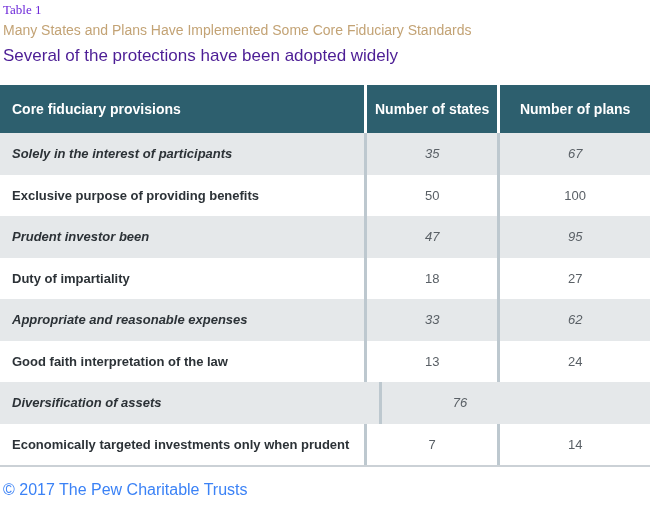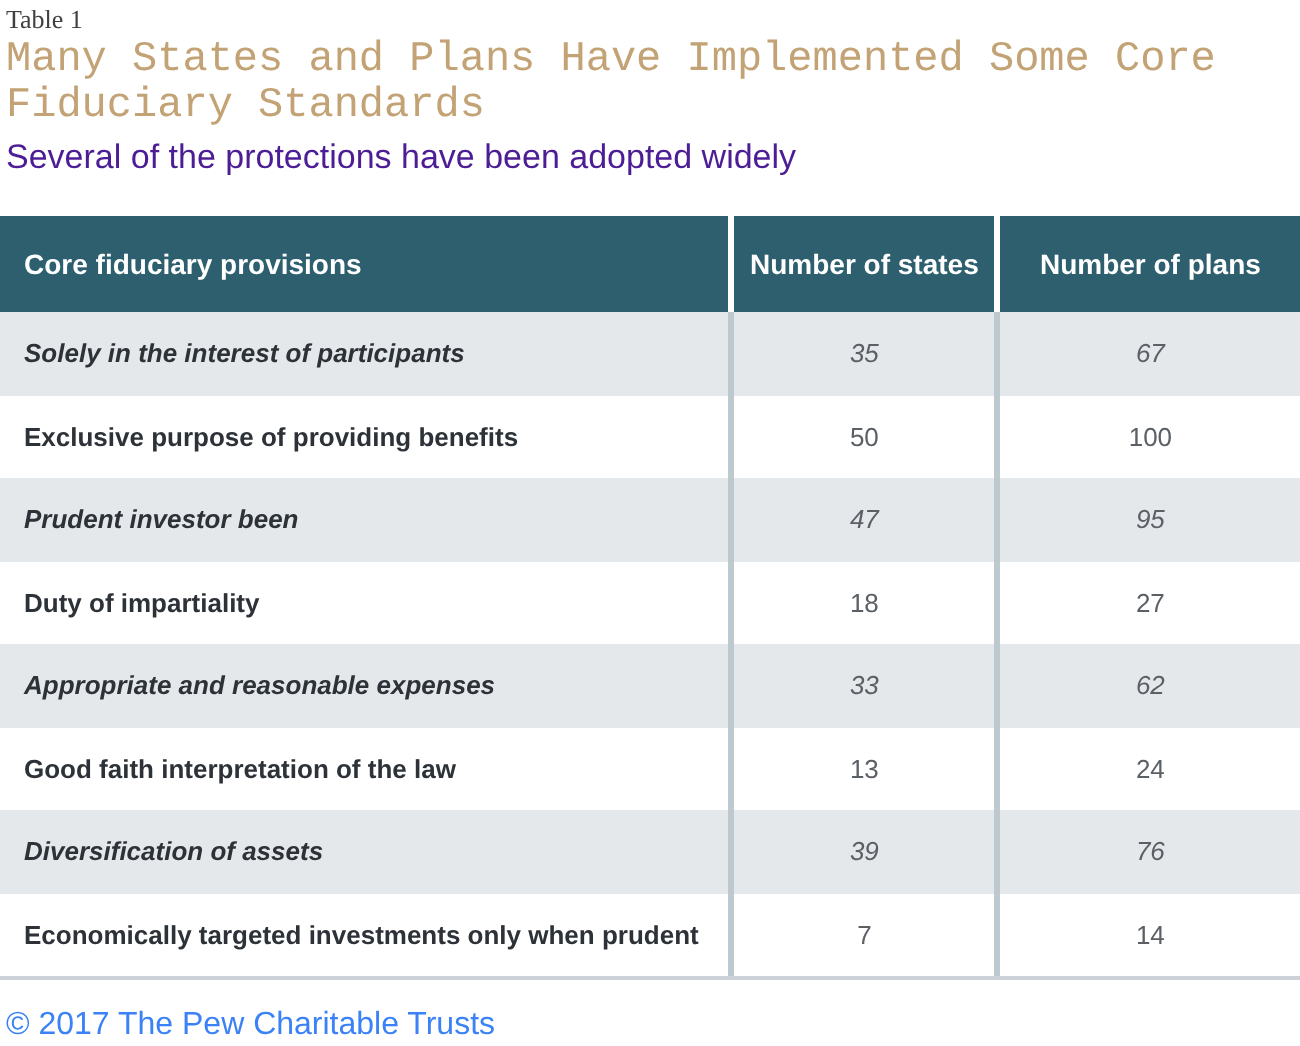--- a/index.html
+++ b/index.html
@@ -11,26 +11,26 @@
     overflow: hidden;
   }
   .page { width: 650px; height: 523px; background: #fff; position: relative; }
 
   
   .heading { padding: 2px 0 0 3px; }
   .table-label {
     font-family: "Liberation Serif", serif;
     font-size: 13px;
     line-height: 15px;
-    color: #404040;
+    color: #6d28d9;
     font-weight: 400;
   }
   .title {
-    font-family: Liberation Mono, monospace;
-    font-size: 21px;
+    font-family: Liberation Sans, sans-serif;
+    font-size: 14px;
     line-height: 23px;
     color: #C3A375;
     font-weight: 400;
     max-width: 620px;
     margin-top: 2px;
   }
   .subtitle {
     font-size: 17px;
     line-height: 21px;
     color: #4c1d95;
@@ -124,21 +124,20 @@
           <div class="cell c2">33</div>
           <div class="cell c3">62</div>
         </div>
         <div class="trow">
           <div class="cell c1">Good faith interpretation of the law</div>
           <div class="cell c2">13</div>
           <div class="cell c3">24</div>
         </div>
         <div class="trow alt">
           <div class="cell c1">Diversification of assets</div>
-          <div class="cell c2">39</div>
           <div class="cell c3">76</div>
         </div>
         <div class="trow">
           <div class="cell c1">Economically targeted investments only when prudent</div>
           <div class="cell c2">7</div>
           <div class="cell c3">14</div>
         </div>
       </div>
   </div>
 

